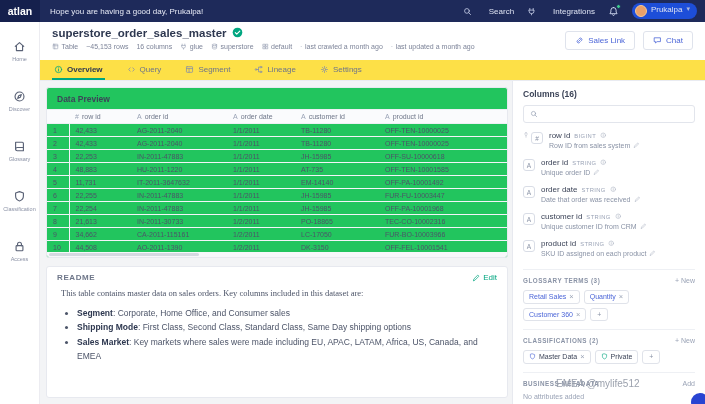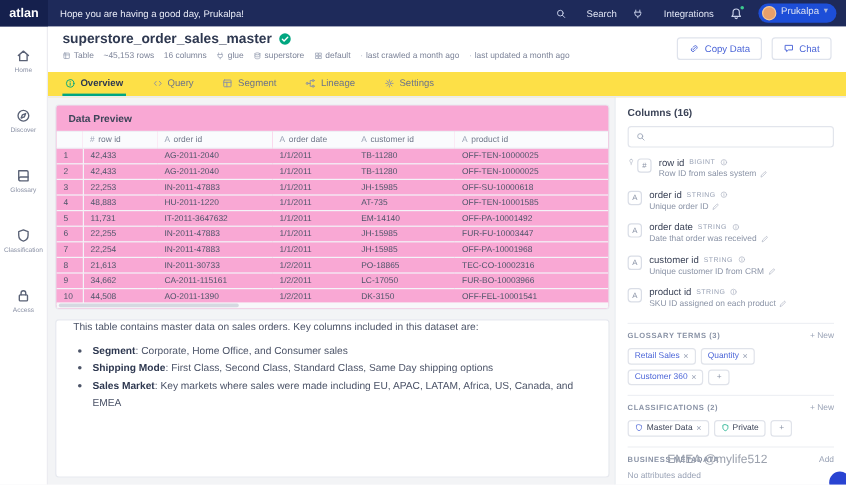--- a/index.html
+++ b/index.html
@@ -42,21 +42,21 @@
   .hbtn .ic{width:9px;height:9px;}
 
   
   #tabbar{position:absolute;left:40px;top:60px;width:665px;height:21px;background:#fde047;border-bottom:1px solid #e9ebf1;display:flex;align-items:stretch;padding-left:12px;gap:20px;z-index:7;}
   .tab{display:flex;align-items:center;gap:4px;font-size:8px;color:#6d7489;cursor:pointer;border-bottom:2px solid transparent;padding:0 2px;}
   .tab.active{color:#2e3850;font-weight:bold;border-bottom-color:#00a680;}
   .tab-icon{width:9px;height:9px;color:#8a91a5;}
   .tab.active .tab-icon{color:#00a680;}
 
   
-  #dp-card{position:absolute;left:46px;top:87px;width:462px;height:171px;background:#f9a8d4;border:1px solid #e7e9ef;border-radius:3px;overflow:hidden;z-index:2;}
+  #dp-card{position:absolute;left:46px;top:87px;width:462px;height:171px;background:#22c55e;border:1px solid #e7e9ef;border-radius:3px;overflow:hidden;z-index:2;}
   #dp-title{padding:6px 10px 5px;font-size:8.5px;color:#3c4458;font-weight:bold;}
   #dp-table{width:100%;border-collapse:collapse;font-size:7px;table-layout:fixed;}
   #dp-table th{background:#fafbfd;border-top:1px solid #eef0f5;border-bottom:1px solid #eef0f5;color:#6e7689;font-weight:normal;text-align:left;padding:3px 6px;white-space:nowrap;overflow:hidden;cursor:pointer;}
   #dp-table th:nth-child(1){width:22px;}
   #dp-table th:nth-child(2){width:62px;}
   #dp-table th:nth-child(3){width:96px;}
   #dp-table th:nth-child(4){width:68px;}
   #dp-table th:nth-child(5){width:84px;}
   .dp-type{color:#9aa3b6;margin-right:3px;}
   #dp-table td{border-bottom:1px solid #f3f4f8;color:#4c5468;padding:2.5px 6px;white-space:nowrap;overflow:hidden;}
@@ -65,21 +65,21 @@
   #dp-thumb{position:absolute;left:2px;top:1px;width:150px;height:3px;border-radius:2px;background:#d5d9e1;}
 
   
   #readme-card{position:absolute;left:46px;top:266px;width:462px;height:132px;background:#fff;border:1px solid #e7e9ef;border-radius:3px;overflow:hidden;z-index:2;}
   #readme-head{display:flex;align-items:center;justify-content:space-between;padding:6px 10px;}
   #readme-title{font-size:8px;color:#6e7689;font-weight:bold;letter-spacing:.6px;}
   #readme-edit{display:flex;gap:3px;align-items:center;font-size:8px;color:#00a680;cursor:pointer;}
   #readme-edit .ic{width:8px;height:8px;}
   #readme-body{padding:0 14px;}
   #readme-heading{font-size:14px;font-weight:bold;color:#2e3850;margin:5px 0 7px;}
-  #readme-intro{font-size:8.5px;color:#4c5468;line-height:1.4;}
+  #readme-intro{font-size:8.5px;color:#4c5468;line-height:1.4;font-family:Liberation Serif, serif;}
   #readme-list{margin:6px 0 0 16px;font-size:8.5px;color:#4c5468;line-height:1.7;}
   #readme-list b{color:#2e3850;}
 
   
   #right-panel{position:absolute;left:512px;top:81px;width:193px;height:323px;background:#fff;border-left:1px solid #e7e9ef;padding:8px 10px;overflow:hidden;z-index:3;}
   #columns-title{font-size:8.5px;font-weight:bold;color:#3c4458;margin-bottom:6px;}
   #col-search{display:flex;align-items:center;height:18px;border:1px solid #e2e5ec;border-radius:3px;padding:0 6px;margin-bottom:3px;background:#fff;}
   #col-search input{flex:1;border:none;outline:none;font-size:7.5px;color:#4c5468;font-family:inherit;min-width:0;background:transparent;}
   #col-search input::placeholder{color:#b9bfcc;}
   #col-search .ic{width:8px;height:8px;color:#9aa3b6;}
@@ -267,21 +267,21 @@
     </div>
     <div id="header-actions">
       <button class="hbtn">
         <span class="ic">
             <svg viewBox="0 0 16 16" fill="none" stroke="currentColor" stroke-width="1.4" stroke-linecap="round" stroke-linejoin="round">
               <path d="M6.2 9.8 l3.6 -3.6"></path>
               <path d="M7 5.4 l1.3 -1.3 a2.6 2.6 0 0 1 3.6 3.6 L10.6 9"></path>
               <path d="M9 10.6 l-1.3 1.3 a2.6 2.6 0 0 1 -3.6 -3.6 L5.4 7"></path>
             </svg>
           </span>
-        <span>Copy Data</span>
+        <span>Sales Link</span>
       </button>
       <button class="hbtn">
         <span class="ic">
             <svg viewBox="0 0 16 16" fill="none" stroke="currentColor" stroke-width="1.4" stroke-linecap="round" stroke-linejoin="round">
               <path d="M2.8 3.2 h10.4 v6.8 h-6 l-2.8 2.4 v-2.4 h-1.6 z"></path>
             </svg>
           </span>
         <span>Chat</span>
       </button>
     </div>
@@ -434,20 +434,31 @@
             <td class="dp-td">OFF-FEL-10001541</td>
           </tr>
         </tbody>
     </table>
     <div id="dp-scroll">
         <div id="dp-thumb"></div>
       </div>
   </section>
 
   <section id="readme-card">
+    <div id="readme-head">
+      <span id="readme-title">README</span>
+      <span id="readme-edit">
+        <span class="ic">
+            <svg viewBox="0 0 16 16" fill="none" stroke="currentColor" stroke-width="1.4" stroke-linecap="round" stroke-linejoin="round">
+              <path d="M3 13 l0.9 -3.2 L10.6 3.1 a1.55 1.55 0 0 1 2.3 2.3 L6.2 12.1 z"></path>
+            </svg>
+          </span>
+        <span>Edit</span>
+      </span>
+    </div>
     <div id="readme-body">
       <p id="readme-intro">This table contains master data on sales orders. Key columns included in this dataset are:</p>
       <ul id="readme-list">
           <li class="readme-bullet"><b class="bullet-term">Segment</b>: Corporate, Home Office, and Consumer sales</li>
           <li class="readme-bullet"><b class="bullet-term">Shipping Mode</b>: First Class, Second Class, Standard Class, Same Day shipping options</li>
           <li class="readme-bullet"><b class="bullet-term">Sales Market</b>: Key markets where sales were made including EU, APAC, LATAM, Africa, US, Canada, and EMEA</li>
         </ul>
 
     </div>
   </section>

